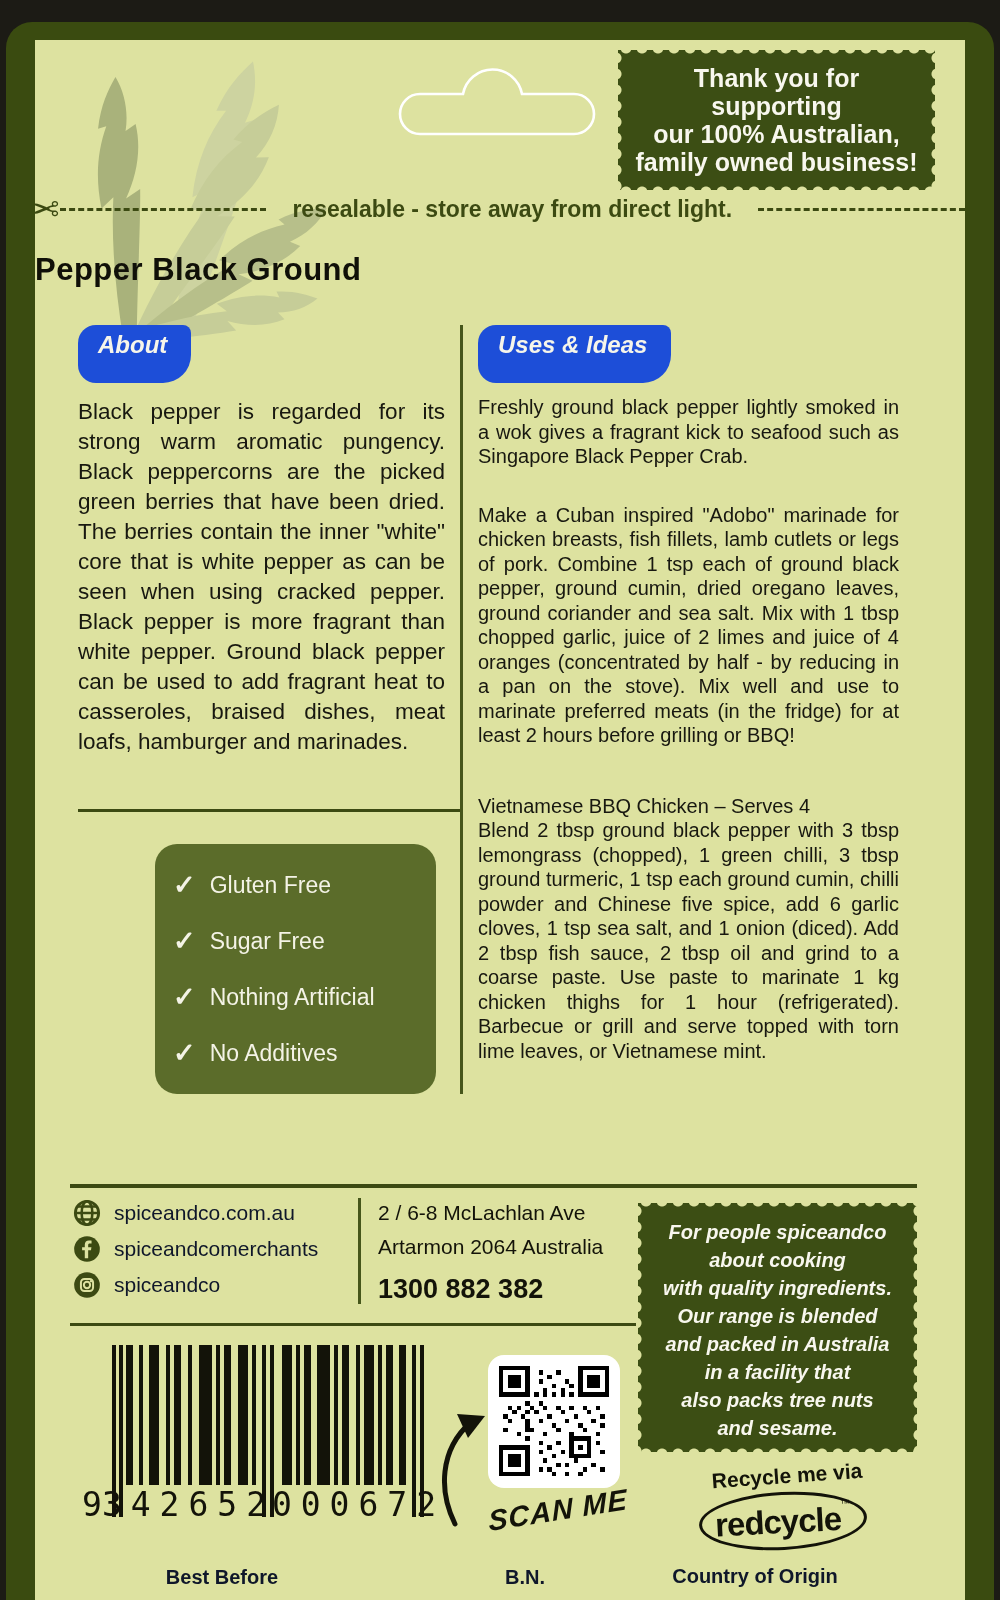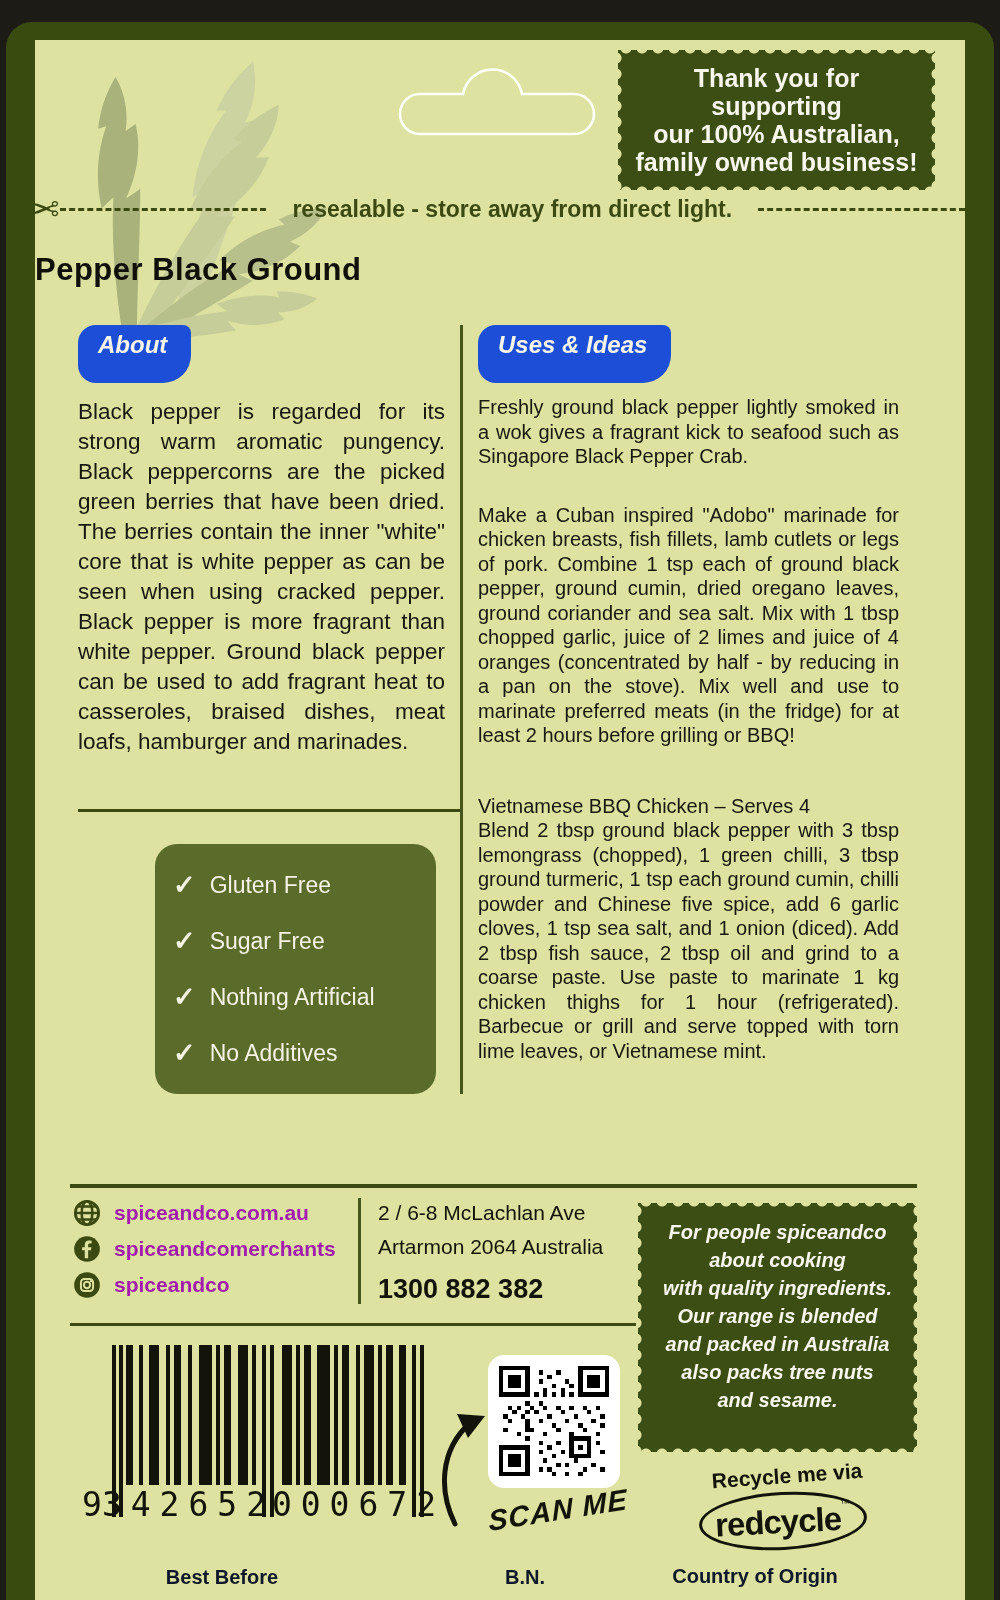--- a/index.html
+++ b/index.html
@@ -45,21 +45,21 @@
   .uses-p3{margin-top:46px;font-size:20px;line-height:24.5px;color:#181810;}
   .uses-p3 .rhead{text-align:left;}
   .uses-p3 .rbody{text-align:justify;}
 
   .lower{position:absolute;top:1144px;left:0;width:930px;height:456px;}
   .rule1{position:absolute;top:0;left:35px;width:847px;border-top:4px solid #3c4a12;}
   .rule2{position:absolute;top:139px;left:35px;width:566px;border-top:3px solid #3c4a12;}
   .contact{position:absolute;left:38px;top:12px;}
   .crow{display:flex;align-items:center;height:34px;margin-bottom:2px;}
   .cicon{width:28px;height:28px;margin-right:13px;flex:0 0 28px;}
-  .crow .handle{font-size:21px;font-weight:bold;color:#a21caf;}
+  .crow .handle{font-size:21px;font-weight:normal;color:#0f172a;}
   .contact-div{position:absolute;left:323px;top:14px;height:106px;border-left:3px solid #46561b;}
   .address{position:absolute;left:343px;top:12px;color:#131309;}
   .address .a1,.address .a2{font-size:21px;font-weight:normal;line-height:34px;}
   .address .ph{font-size:27px;font-weight:bold;margin-top:10px;}
 
   .footer-stamp{left:603px;top:19px;width:279px;height:249px;padding:15px 6px;}
   .footer-stamp .ln{font-size:20px;font-weight:bold;font-style:italic;line-height:28px;}
 
   .barcode{position:absolute;left:77px;top:161px;width:316px;}
   .bc-digits{position:absolute;top:140px;left:-30px;width:352px;display:flex;font-family:"DejaVu Sans Mono",monospace;font-size:33px;color:#131309;}
@@ -198,20 +198,21 @@
         </div>
 
         <div class="stamp footer-stamp">
           <i class="edge-l"></i>
             <i class="edge-r"></i>
           <div class="ln">For people spiceandco</div>
           <div class="ln">about cooking</div>
           <div class="ln">with quality ingredients.</div>
           <div class="ln">Our range is blended</div>
           <div class="ln">and packed in Australia</div>
+          <div class="ln">in a facility that</div>
           <div class="ln">also packs tree nuts</div>
           <div class="ln">and sesame.</div>
         </div>
 
         <div class="rule2"></div>
 
         <div class="barcode">
           <svg width="316" height="176" viewBox="0 0 316 176">
             <g fill="#131309">
               <rect x="0" width="4" y="0" height="172"></rect>

